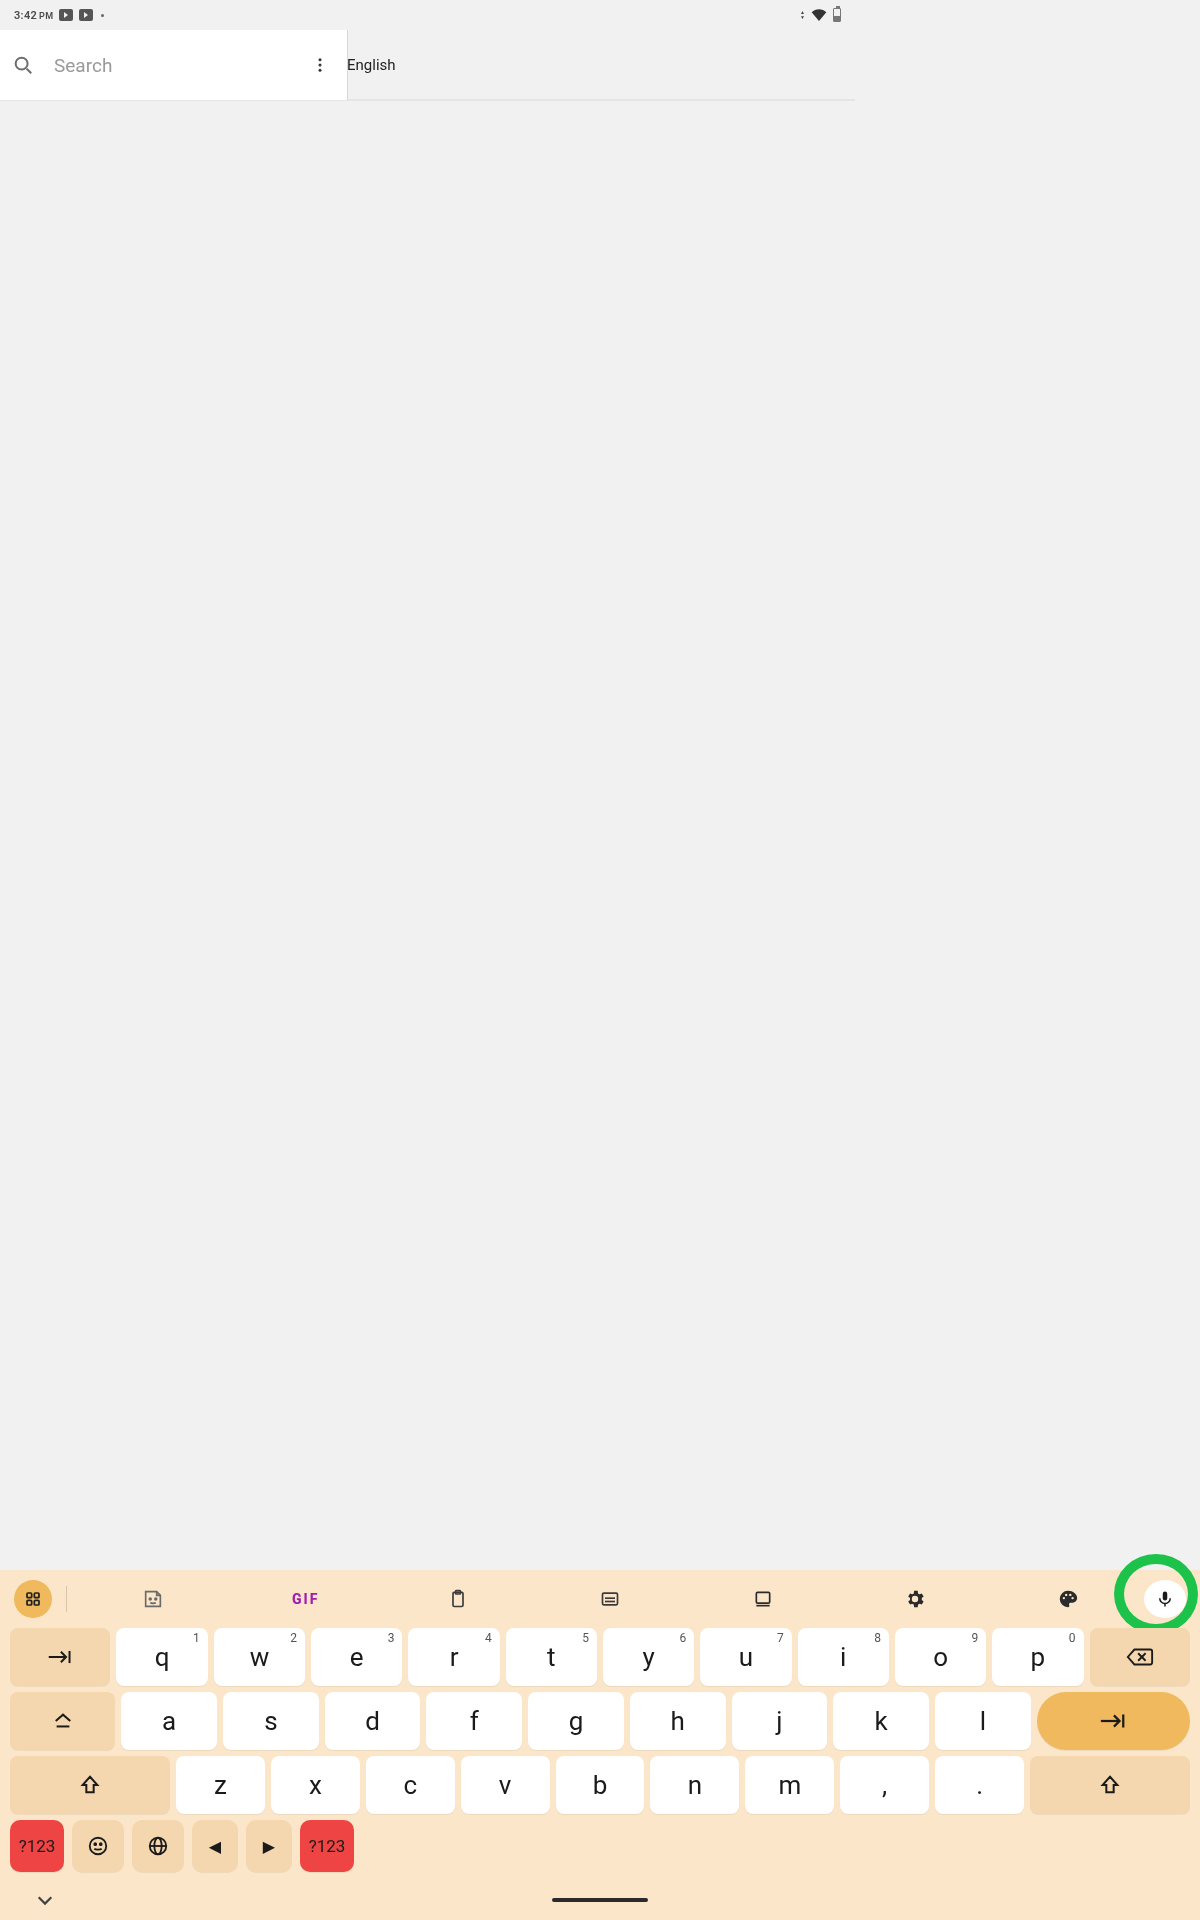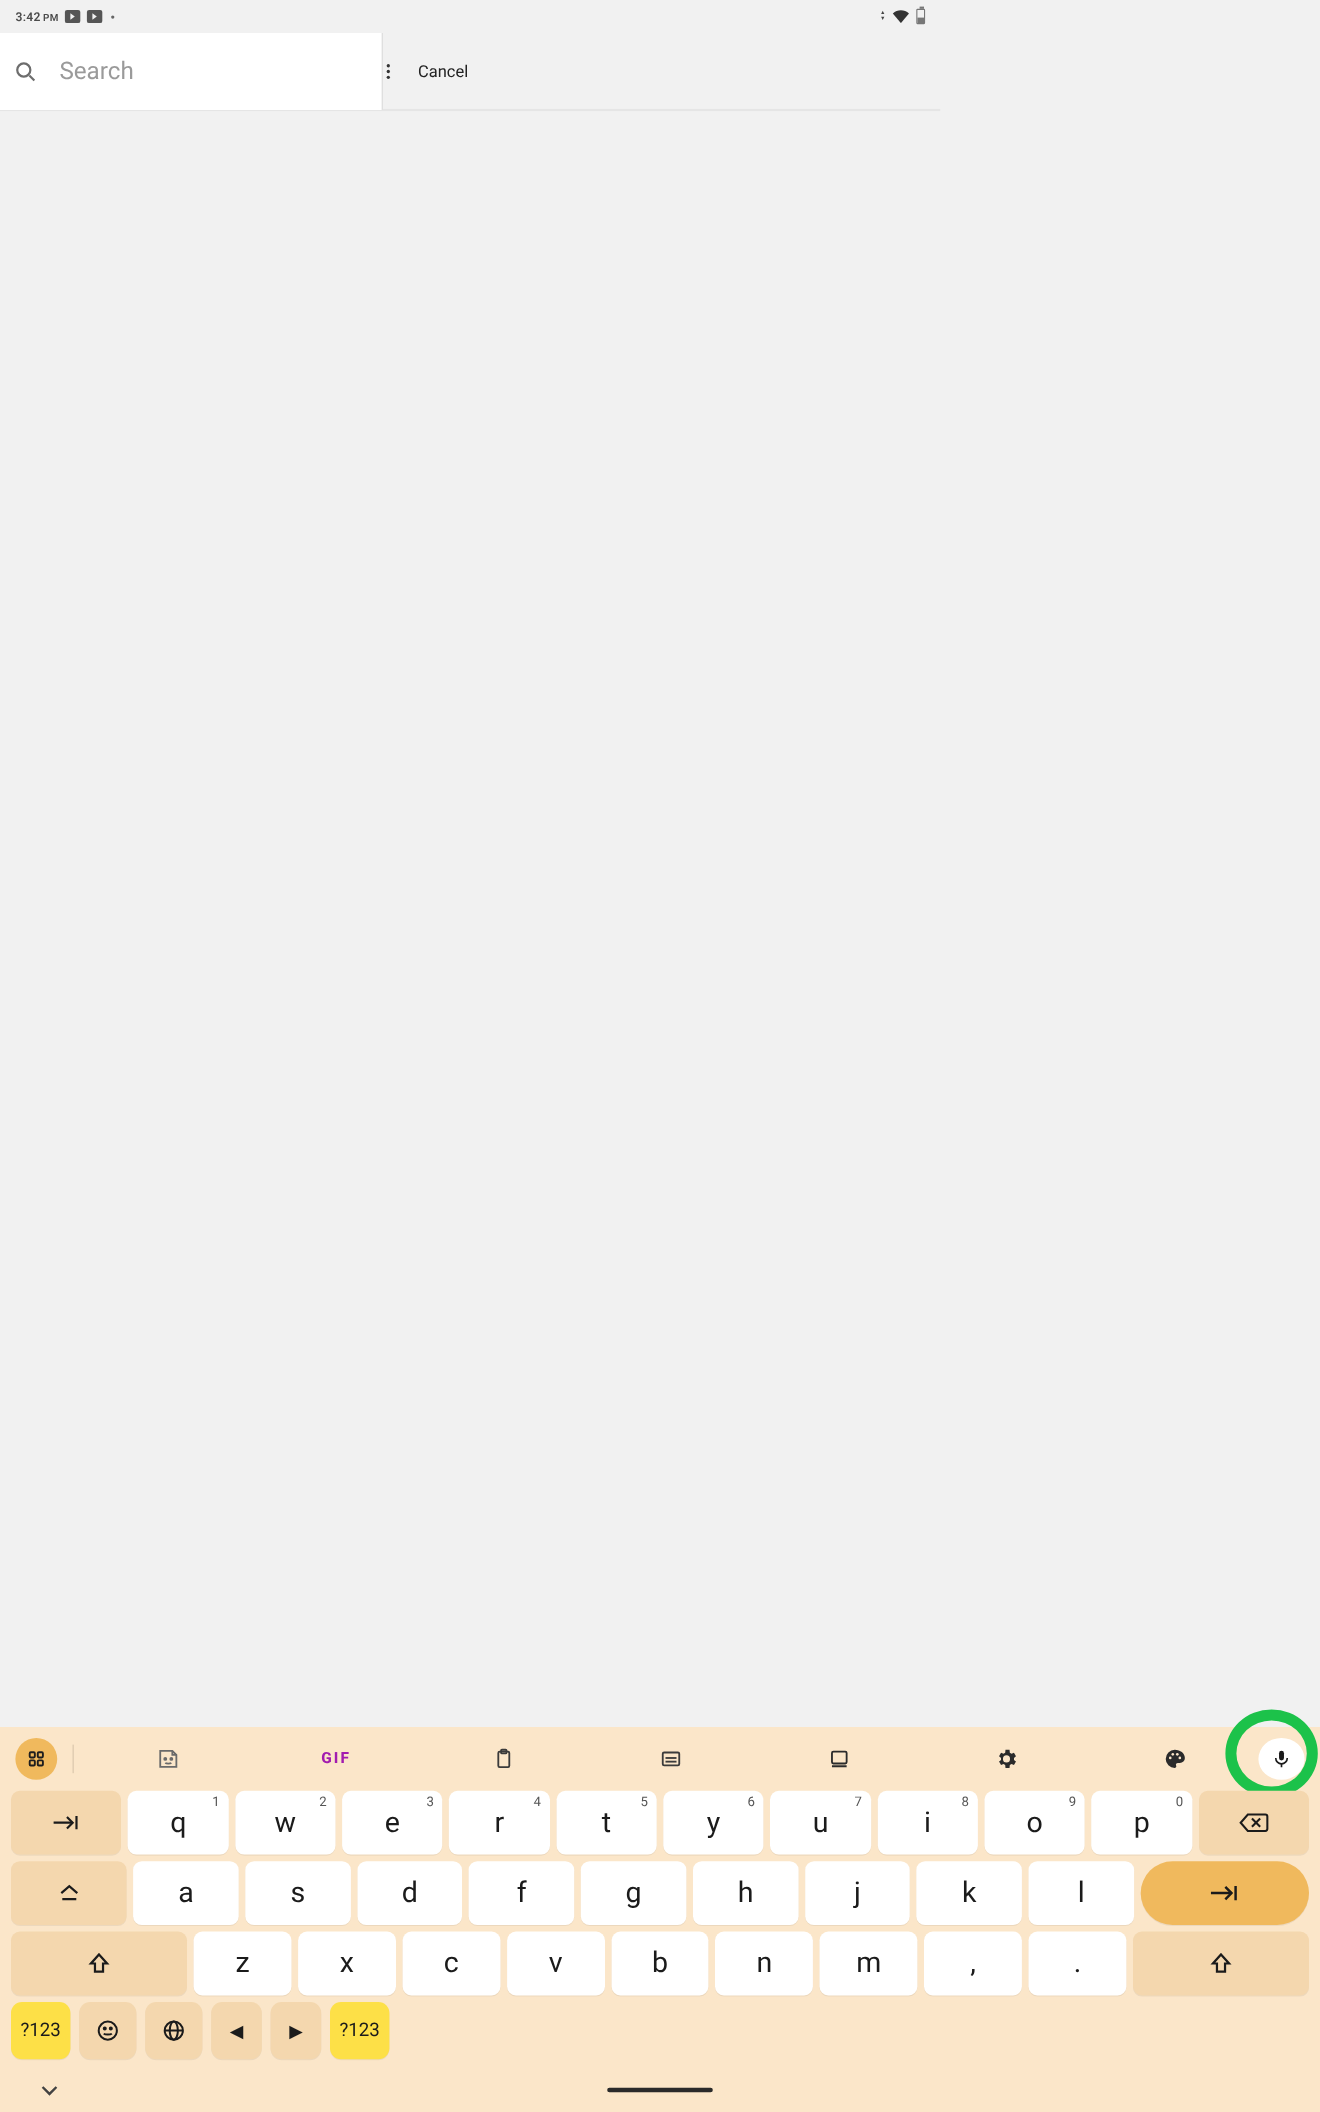--- a/index.html
+++ b/index.html
@@ -28,21 +28,21 @@
   .stat-batt::after{content:"";position:absolute;bottom:0;left:0;right:0;height:5px;background:#777;}
 
   
   .searchbar {
     background:#fff; height:70px; width:348px;
     display:flex; align-items:center; padding:0 12px; gap:10px;
     border-right:1px solid #d8d8d8;
   }
   .search-icon-s{color:#6d6d6d;display:inline-flex;}
   .search-input{
-    flex:1; border:none; outline:none; font-size:22px; background:transparent; color:#222;
+    flex:1; border:none; outline:none; font-size:19px; background:transparent; color:#222;
   }
   .search-input::placeholder{color:#9a9a9a;}
   .search-caret{width:1px;height:24px;background:#c68a1f;margin-left:-6px;margin-right:6px;}
   .more-btn{color:#333;display:inline-flex;cursor:pointer;margin-left:2px;}
   .cancel{font-size:15px;color:#222;cursor:pointer;margin-left:8px;}
 
   
   .contentrow{display:flex;height:880px;}
   .leftpane{width:348px;border-right:1px solid #d8d8d8;}
   .rightpane{flex:1;background:#f1f1f1; border-top:1px solid #e5e5e5;}
@@ -85,21 +85,21 @@
 
   .row2 .key{flex:1;}
   .row2 .key.caps{flex:1.1;background:#f4d7ae;}
   .row2 .key.enter{flex:1.6;background:#f0b95d;border-radius:30px;}
 
   .row3 .key{flex:1;}
   .row3 .key.shift{flex:1.8;background:#f4d7ae;}
 
   .row4{gap:8px;}
   .row4 .key{height:52px;border-radius:10px;}
-  .row4 .key.sym{width:54px;background:#fde047;font-size:17px;}
+  .row4 .key.sym{width:54px;background:#ef4444;font-size:17px;}
   .row4 .key.emoji{width:52px;background:#f4d7ae;}
   .row4 .key.globe{width:52px;background:#f4d7ae;}
   .row4 .key.space{flex:1;background:#fff;font-size:17px;}
   .row4 .key.arrow{width:46px;background:#f4d7ae;font-size:16px;}
 
   .navbar{
     height:40px;display:flex;align-items:center;justify-content:center;position:relative;background:#fbe6c9;
   }
   .nav-hide{position:absolute;left:36px;color:#424242;cursor:pointer;}
   .nav-pill{width:96px;height:4px;border-radius:4px;background:#2a2a2a;}
@@ -139,21 +139,21 @@
     </span>
     <span class="search-caret"></span>
     <input class="search-input" placeholder="Search" style="">
     <span class="more-btn">
       <svg width="18" height="18" viewBox="0 0 24 24" fill="#333">
         <circle cx="12" cy="5" r="2"></circle>
           <circle cx="12" cy="12" r="2"></circle>
           <circle cx="12" cy="19" r="2"></circle>
       </svg>
     </span>
-    <span class="cancel">Cancel</span>
+    <span class="cancel">English</span>
   </div>
   <div style="flex:1;height:70px;border-bottom:1px solid #e5e5e5;"></div>
 </div>
 
 <div class="contentrow">
   <div class="rightpane"></div>
 </div>
 
 <div class="kbd-wrap">
 <div class="kbd">

